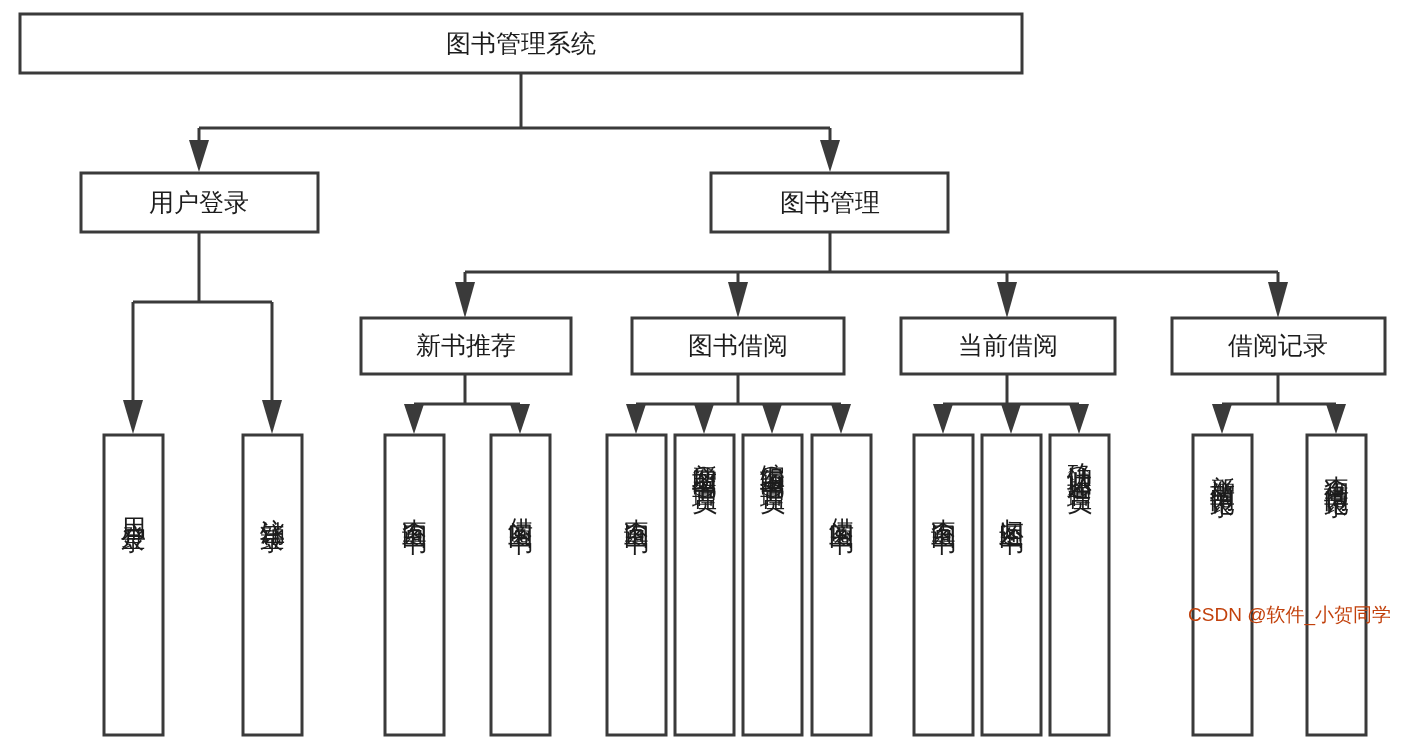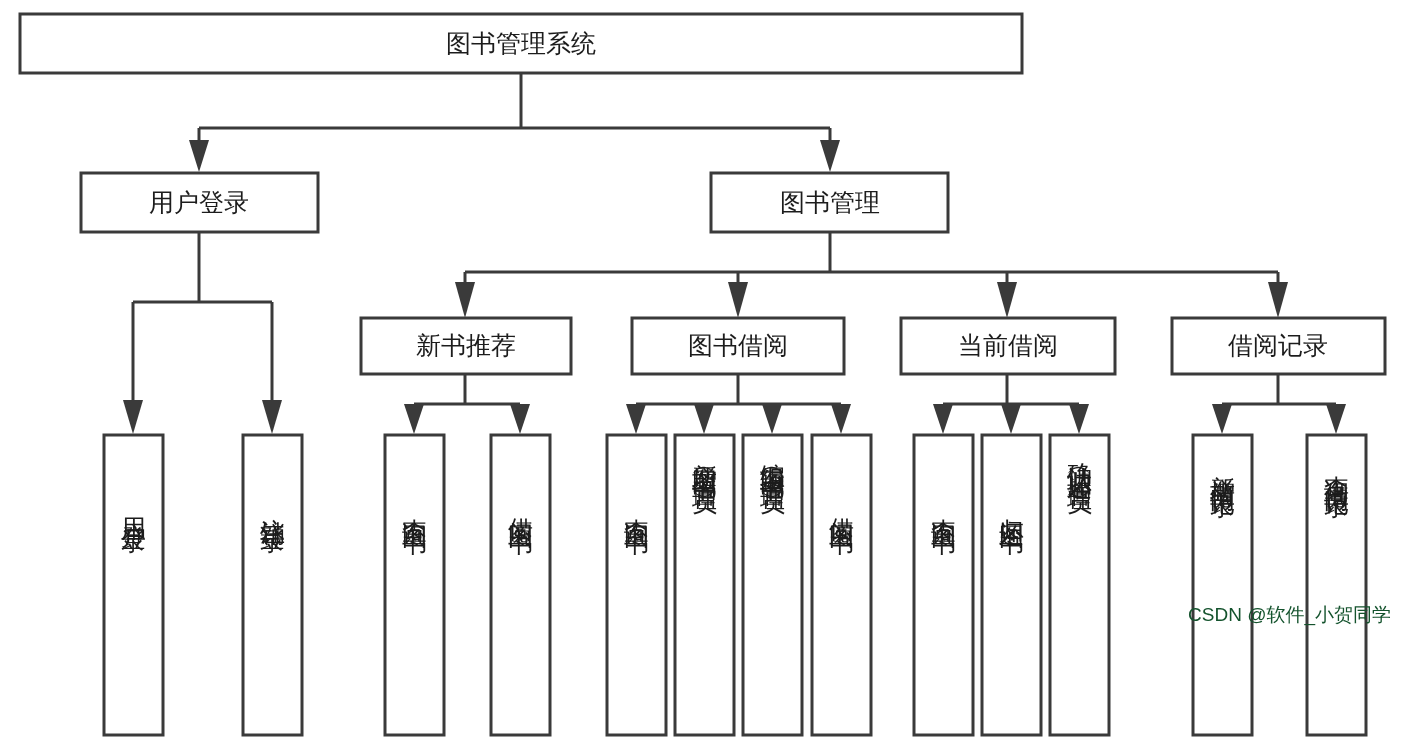--- a/index.html
+++ b/index.html
@@ -68,21 +68,21 @@
     line-height: 1;
     letter-spacing: 4px;
     white-space: nowrap;
   }
   .watermark {
     position: absolute;
     right: 14px;
     bottom: 6px;
     font-family: "Liberation Sans", "DejaVu Sans", sans-serif;
     font-size: 19px;
-    color: #14532d;
+    color: #c2410c;
     white-space: nowrap;
     user-select: none;
   }
 </style>
 </head>
 <body>
 
 <div id="diagram-root">
 
   <svg class="flow" viewBox="0 0 1405 747" xmlns="http://www.w3.org/2000/svg">

